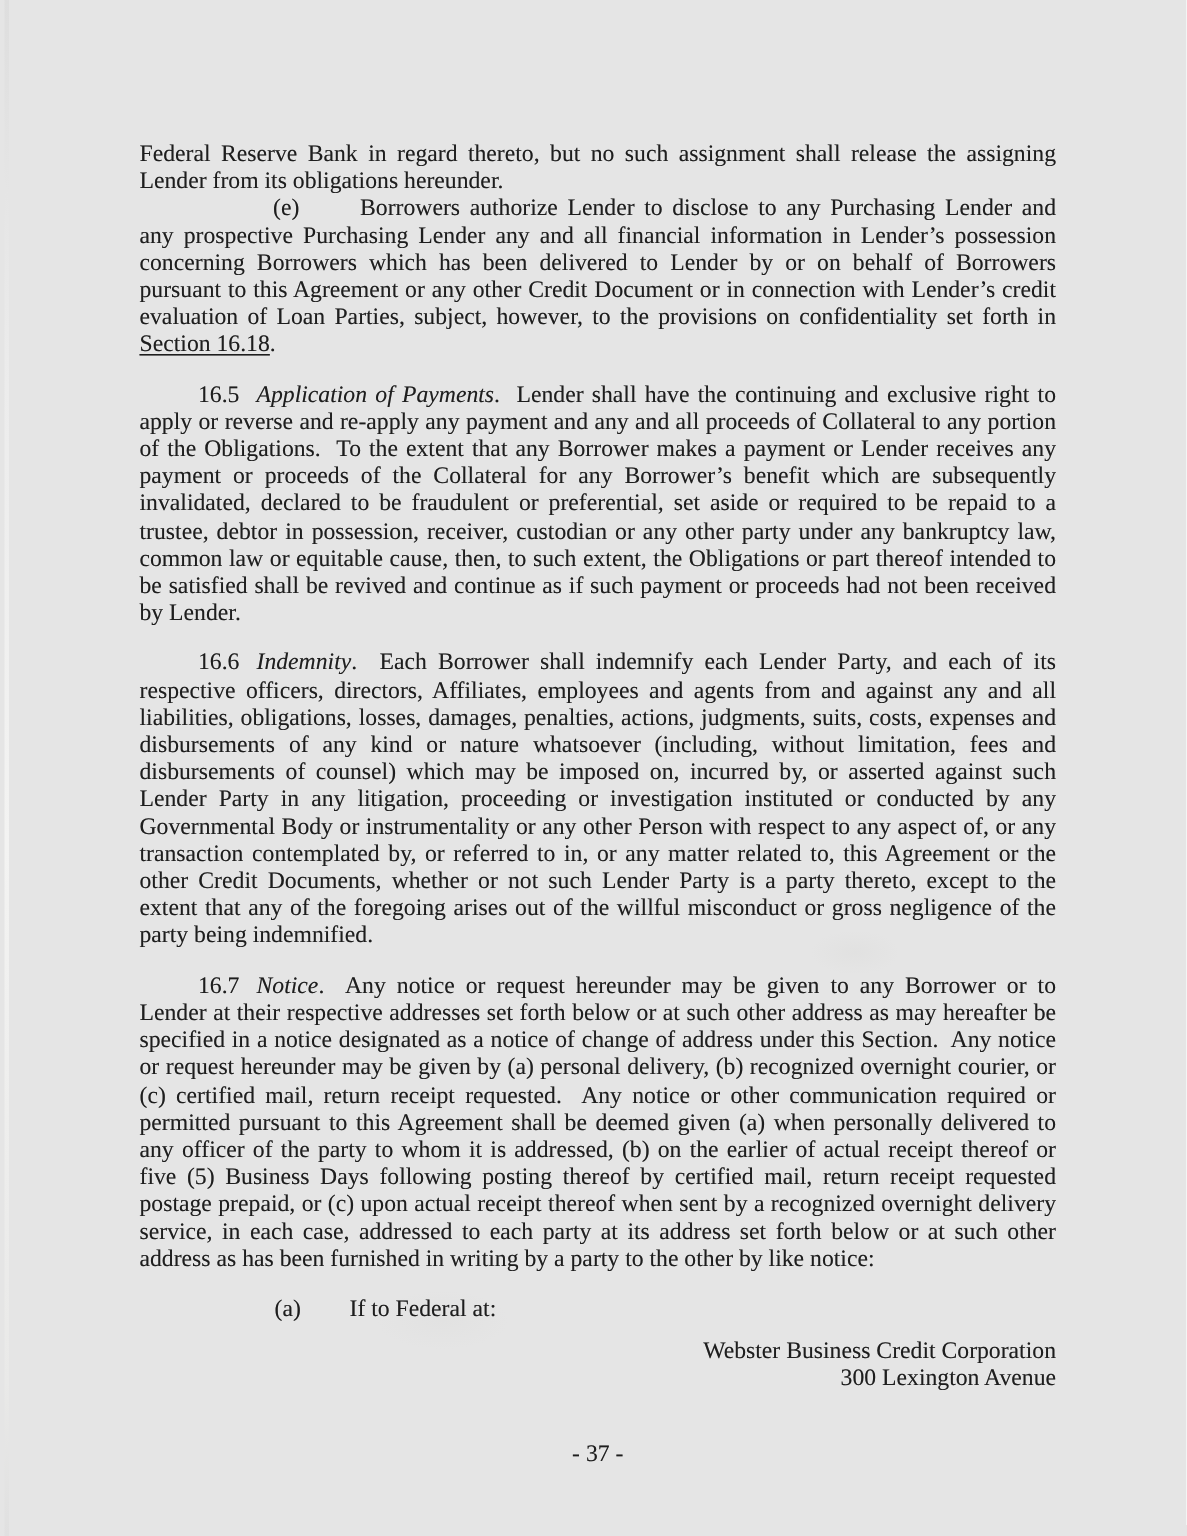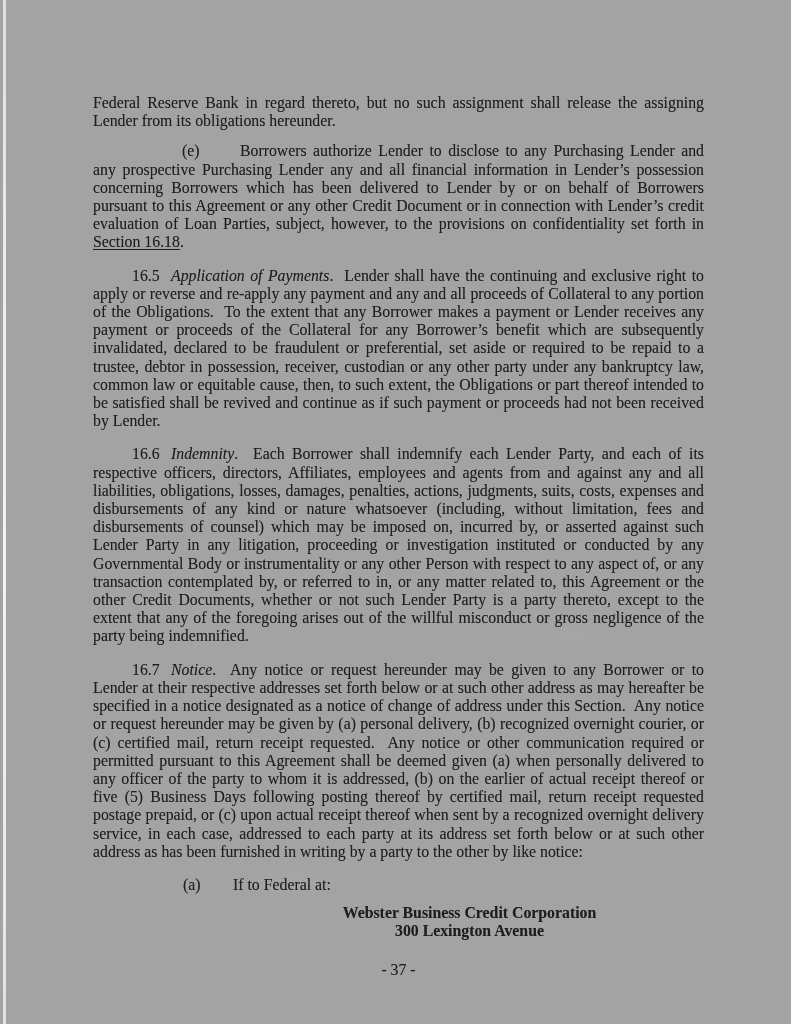--- a/index.html
+++ b/index.html
@@ -1,50 +1,50 @@
 <!DOCTYPE html>
 <html><head>
 <meta charset="utf-8">
 <style>
   html,body{margin:0;padding:0;background:#ffffff;}
   .page{
     position:relative;
     width:791px;height:1024px;
-    background:#a3a3a3;
+    background:#e5e5e5;
     overflow:hidden;
     font-family:"Liberation Serif","DejaVu Serif",serif;
     color:#1e1e1e;
   }
   .scan-edge{
     position:absolute;left:3px;top:0;width:3px;height:1024px;
     background:linear-gradient(to bottom,#dedede,#ececec 25%,#f3f3f2 55%,#e9e9e8 90%,#e0e0e0);
   }
   .smudge{position:absolute;border-radius:50%;pointer-events:none;}
   .smudge.a{left:540px;top:620px;width:60px;height:30px;
     background:radial-gradient(ellipse at center,rgba(190,190,185,0.10),rgba(190,190,185,0) 70%);}
   .smudge.b{left:250px;top:860px;width:90px;height:40px;
     background:radial-gradient(ellipse at center,rgba(190,190,185,0.08),rgba(190,190,185,0) 70%);}
   .content{
     position:absolute;left:93px;top:94px;width:611px;
     font-size:15.8px;line-height:18.2px;
     text-align:justify;
     text-shadow:0 0 0.4px rgba(30,30,30,0.4);
   }
   p{margin:0;padding:0;}
-  .gap{margin-top:12px;}
+  .gap{margin-top:0;}
   .sec{margin-top:15px;}
   .tab-e{display:inline-block;width:89px;}
   .label-e{display:inline-block;width:58px;}
   .tab-num{display:inline-block;width:39px;}
   .sec-label{display:inline-block;width:39px;}
   .heading{font-weight:normal;font-style:italic;}
   .u{text-decoration:underline;text-underline-offset:2px;}
   .tab-a{display:inline-block;width:90px;}
   .label-a{display:inline-block;width:50px;}
-  .address{margin-top:10px;margin-left:142px;text-align:center;font-weight:bold;}
+  .address{margin-top:10px;margin-left:142px;text-align:right;}
   .footer{
     position:absolute;left:93px;top:961px;width:611px;
     text-align:center;font-size:15.8px;
     text-shadow:0 0 0.4px rgba(30,30,30,0.4);
   }
 </style>
 </head>
 <body>
 
 <div class="page">

